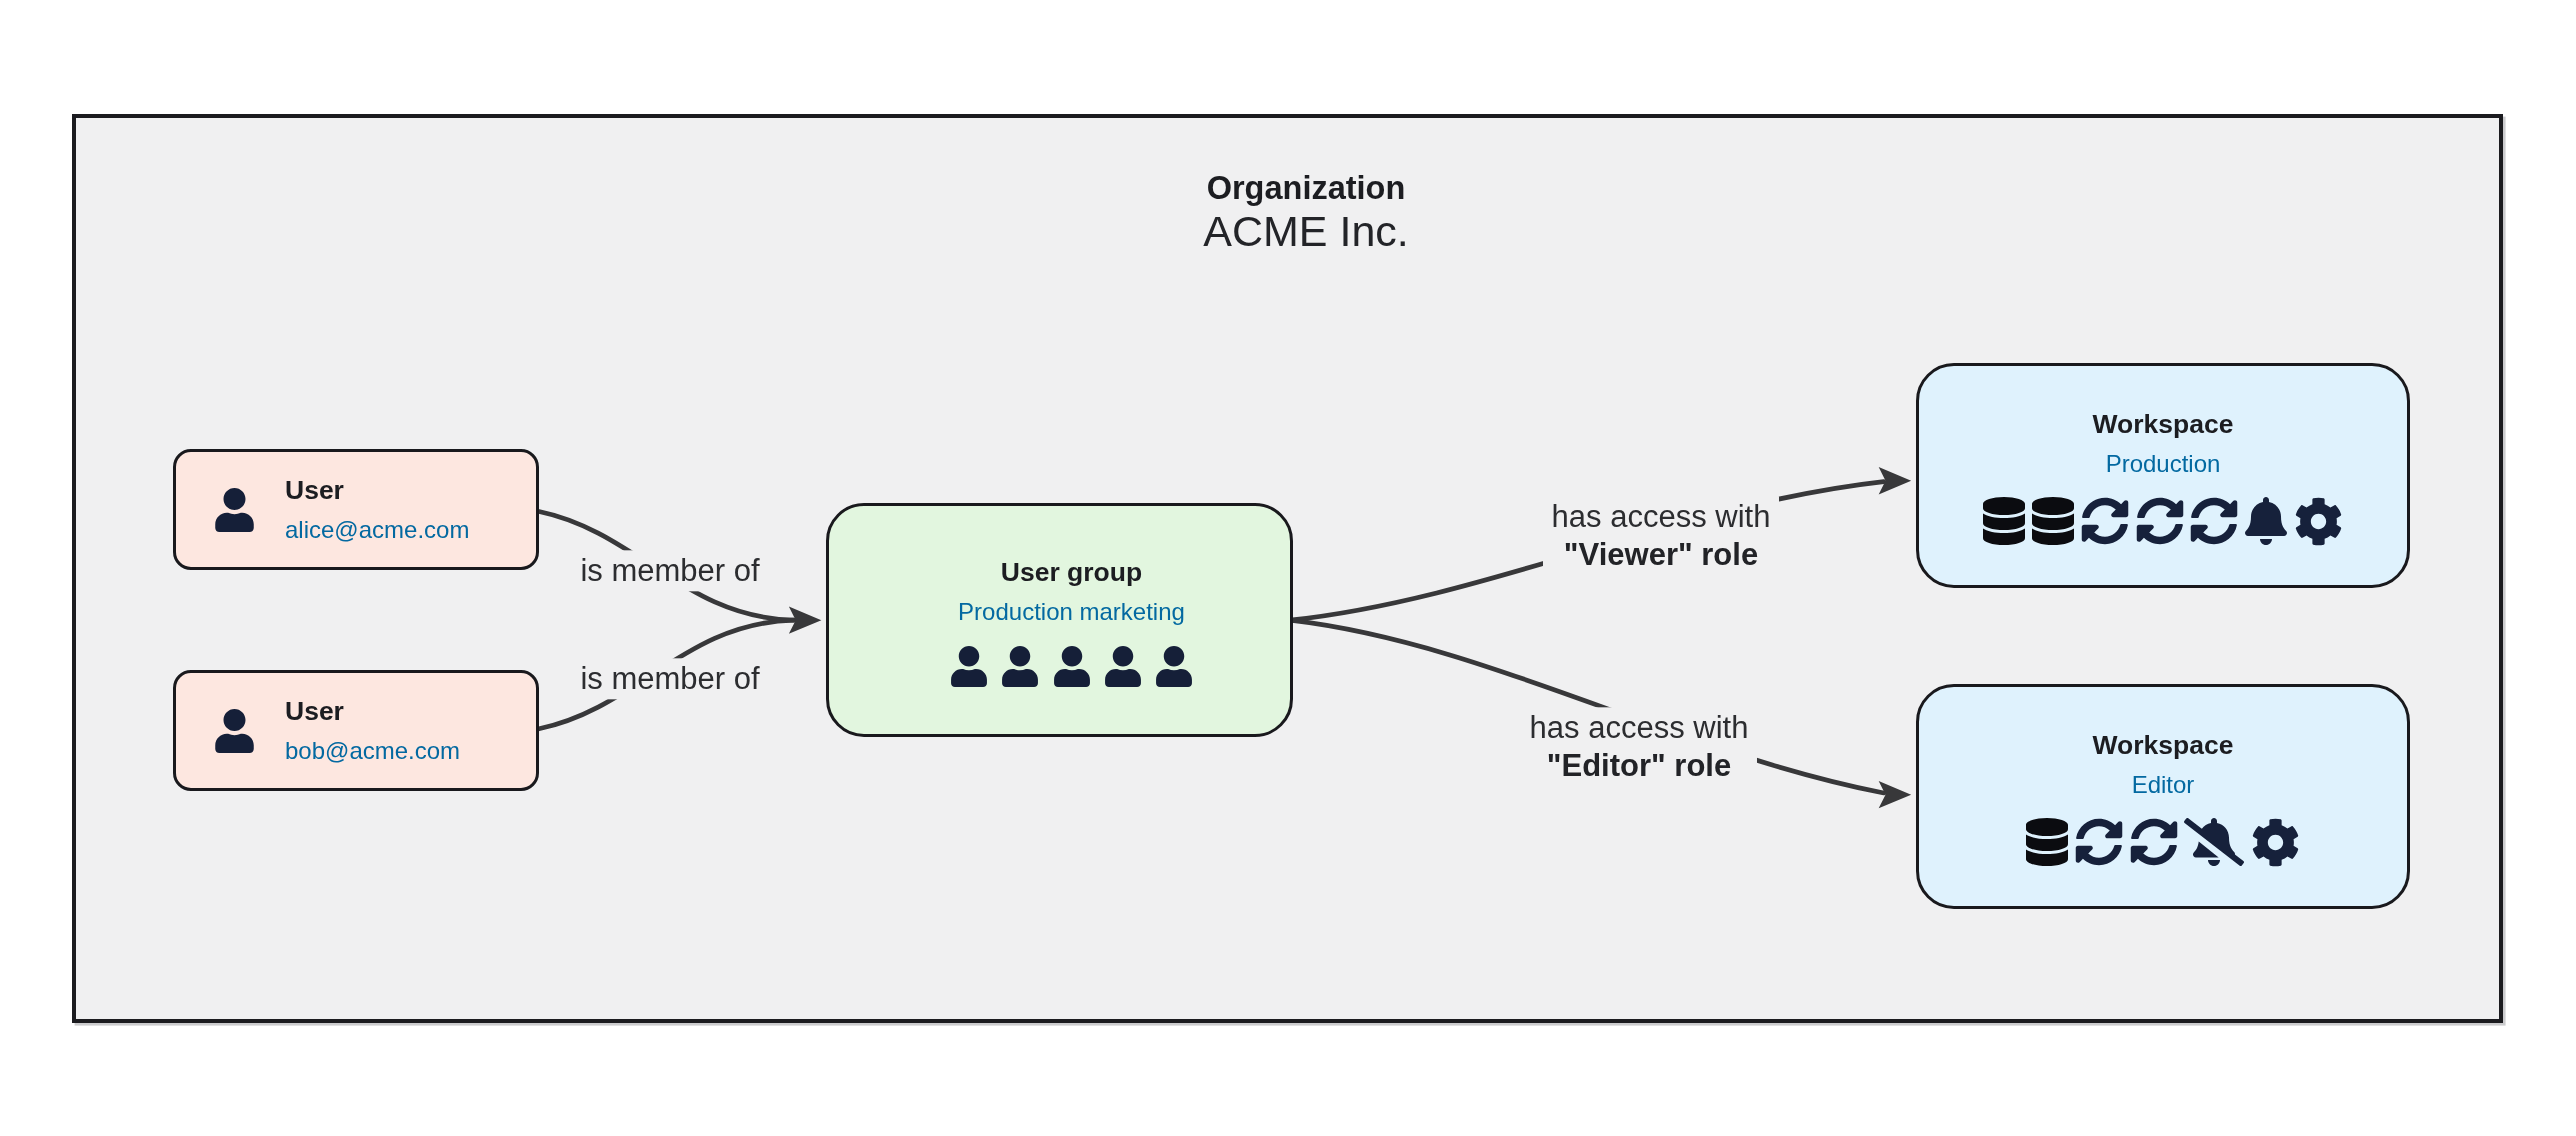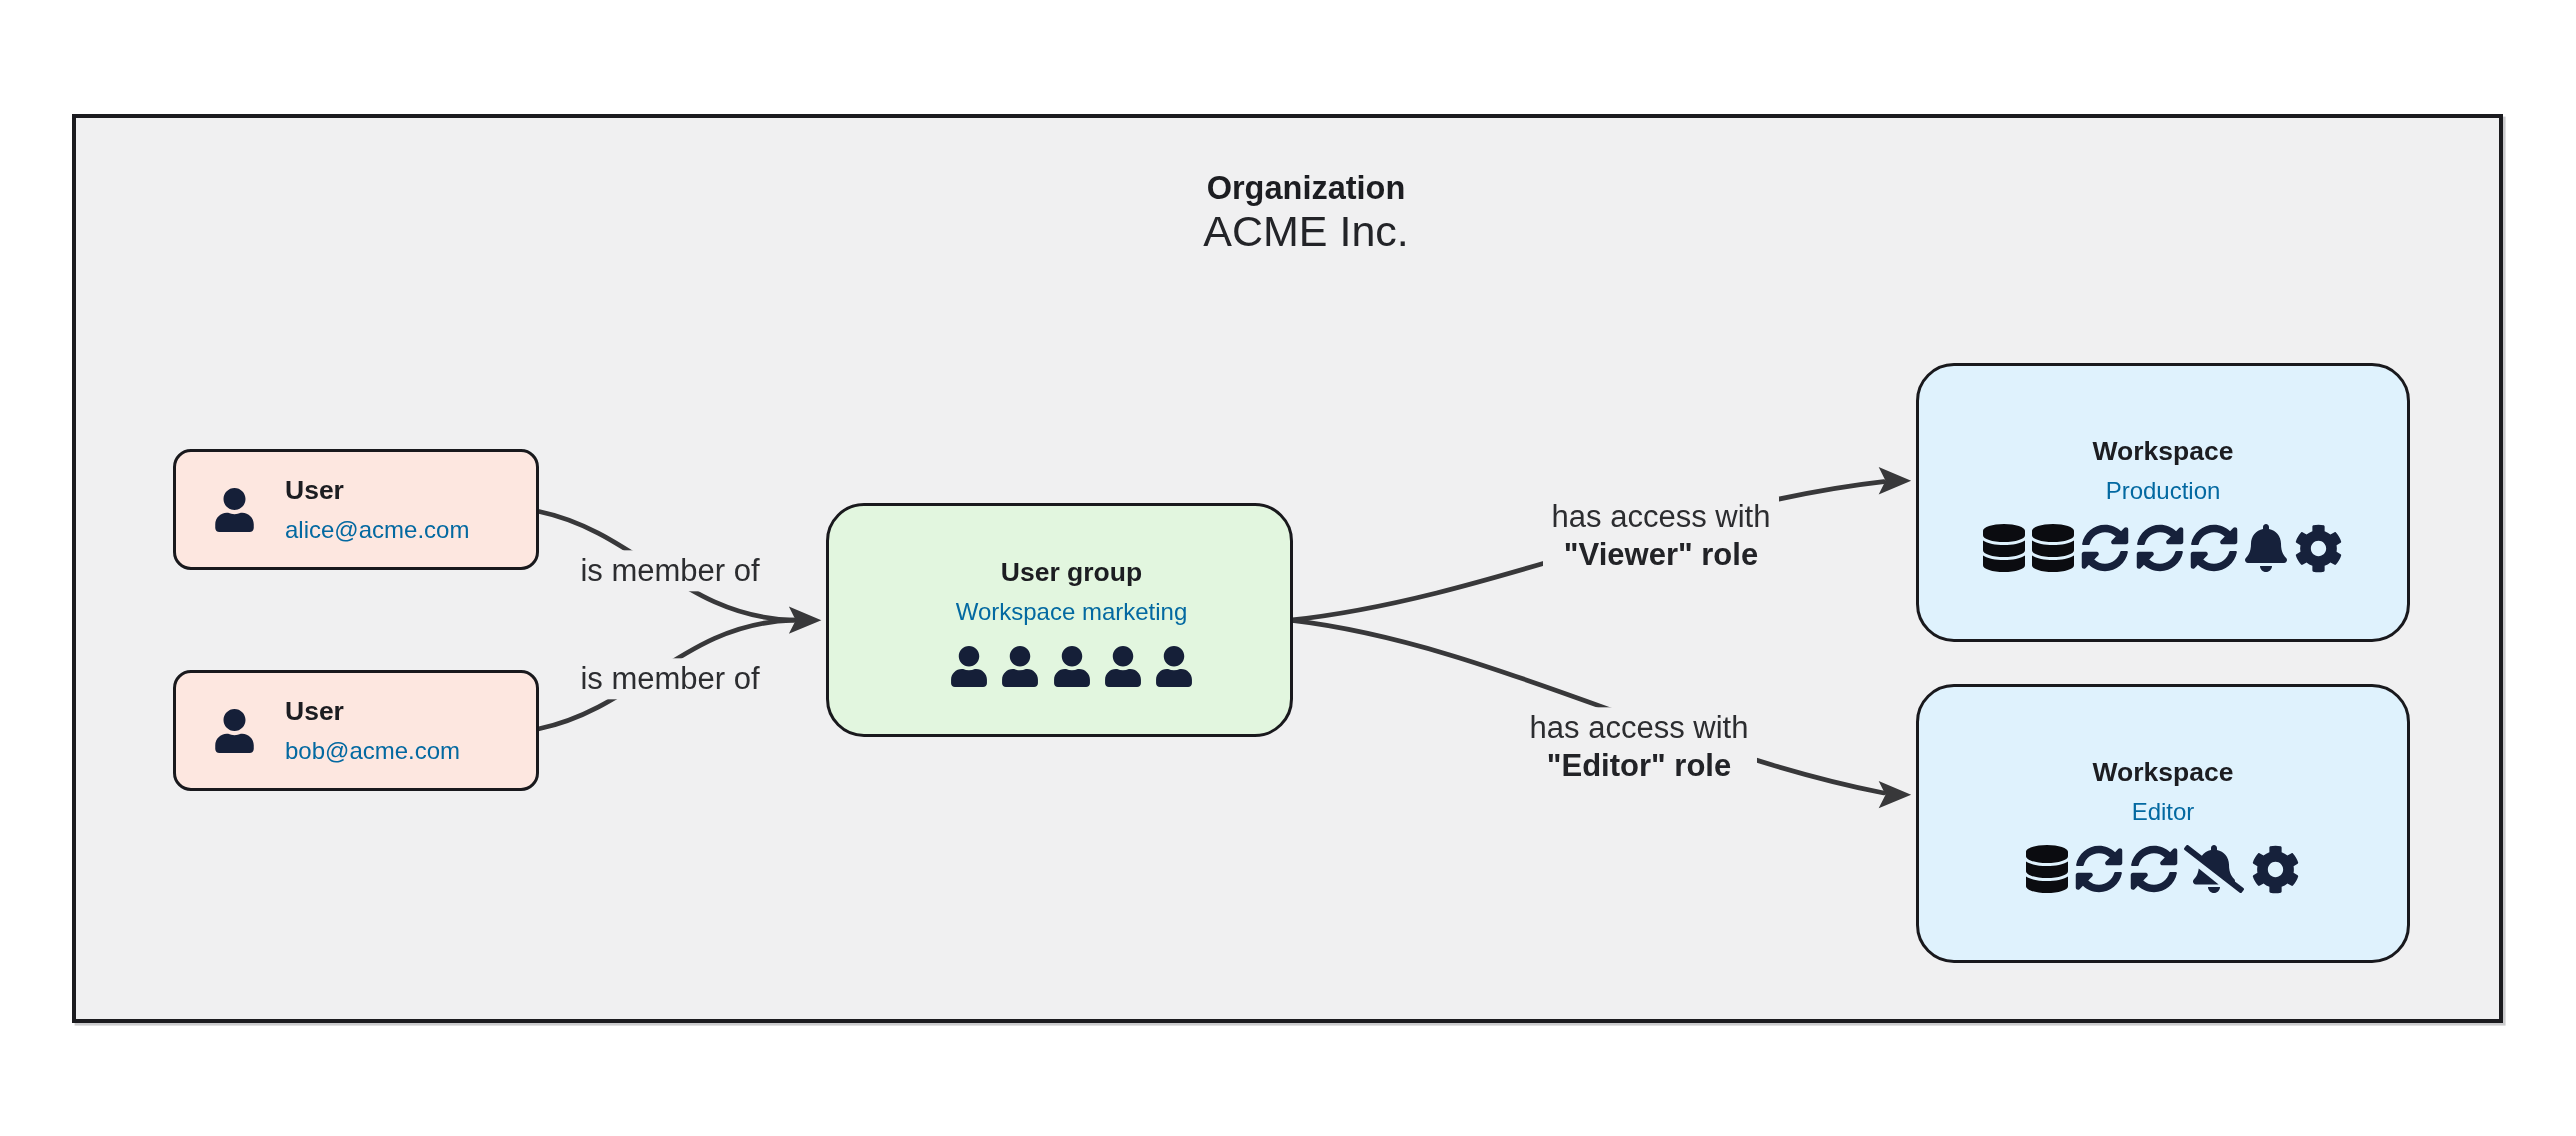--- a/index.html
+++ b/index.html
@@ -36,21 +36,21 @@
     width:366px;height:121px;border-radius:18px;background:#fde7e0;
     display:flex;align-items:center;padding-left:39px;gap:31px;
   }
   .center-node{
     display:flex;flex-direction:column;align-items:center;justify-content:center;
   }
   .group-node{
     left:826px;top:503px;width:467px;height:234px;border-radius:38px;background:#e2f6df;padding-left:24px;
   }
   .ws-node{
-    width:494px;height:279px;border-radius:38px;background:#dff2fd;
+    width:494px;height:225px;border-radius:38px;background:#dff2fd;
   }
   .node-type{font-size:26.5px;font-weight:700;line-height:39px;color:#1c1d21;white-space:nowrap;}
   .node-name{font-size:24px;font-weight:400;line-height:39px;color:#0369a1;white-space:nowrap;}
   .user-node .node-text{display:flex;flex-direction:column;}
 
   .icon-row{display:flex;align-items:center;}
   .group-node .icon-row{gap:15.4px;margin-top:15.4px;}
   .ws-node .icon-row{gap:6.8px;margin-top:13.7px;}
 
   
@@ -111,21 +111,21 @@
       </svg>
     </span>
   <div class="node-text">
     <div class="node-type">User</div>
     <div class="node-name">bob@acme.com</div>
   </div>
 </div>
 
 <div class="node center-node group-node">
   <div class="node-type">User group</div>
-  <div class="node-name">Workspace marketing</div>
+  <div class="node-name">Production marketing</div>
   <div class="icon-row">
       <svg viewBox="0 0 448 512" xmlns="http://www.w3.org/2000/svg" class="icon icon-user">
         <path fill="currentColor" d="M224 256c70.7 0 128-57.3 128-128S294.7 0 224 0 96 57.3 96 128s57.3 128 128 128zm89.6 32h-16.7c-22.2 10.2-46.9 16-72.9 16s-50.6-5.8-72.9-16h-16.7C60.2 288 0 348.2 0 422.4V464c0 26.5 21.5 48 48 48h352c26.5 0 48-21.5 48-48v-41.6c0-74.2-60.2-134.4-134.4-134.4z"></path>
       </svg>
       <svg viewBox="0 0 448 512" xmlns="http://www.w3.org/2000/svg" class="icon icon-user">
         <path fill="currentColor" d="M224 256c70.7 0 128-57.3 128-128S294.7 0 224 0 96 57.3 96 128s57.3 128 128 128zm89.6 32h-16.7c-22.2 10.2-46.9 16-72.9 16s-50.6-5.8-72.9-16h-16.7C60.2 288 0 348.2 0 422.4V464c0 26.5 21.5 48 48 48h352c26.5 0 48-21.5 48-48v-41.6c0-74.2-60.2-134.4-134.4-134.4z"></path>
       </svg>
       <svg viewBox="0 0 448 512" xmlns="http://www.w3.org/2000/svg" class="icon icon-user">
         <path fill="currentColor" d="M224 256c70.7 0 128-57.3 128-128S294.7 0 224 0 96 57.3 96 128s57.3 128 128 128zm89.6 32h-16.7c-22.2 10.2-46.9 16-72.9 16s-50.6-5.8-72.9-16h-16.7C60.2 288 0 348.2 0 422.4V464c0 26.5 21.5 48 48 48h352c26.5 0 48-21.5 48-48v-41.6c0-74.2-60.2-134.4-134.4-134.4z"></path>
       </svg>

